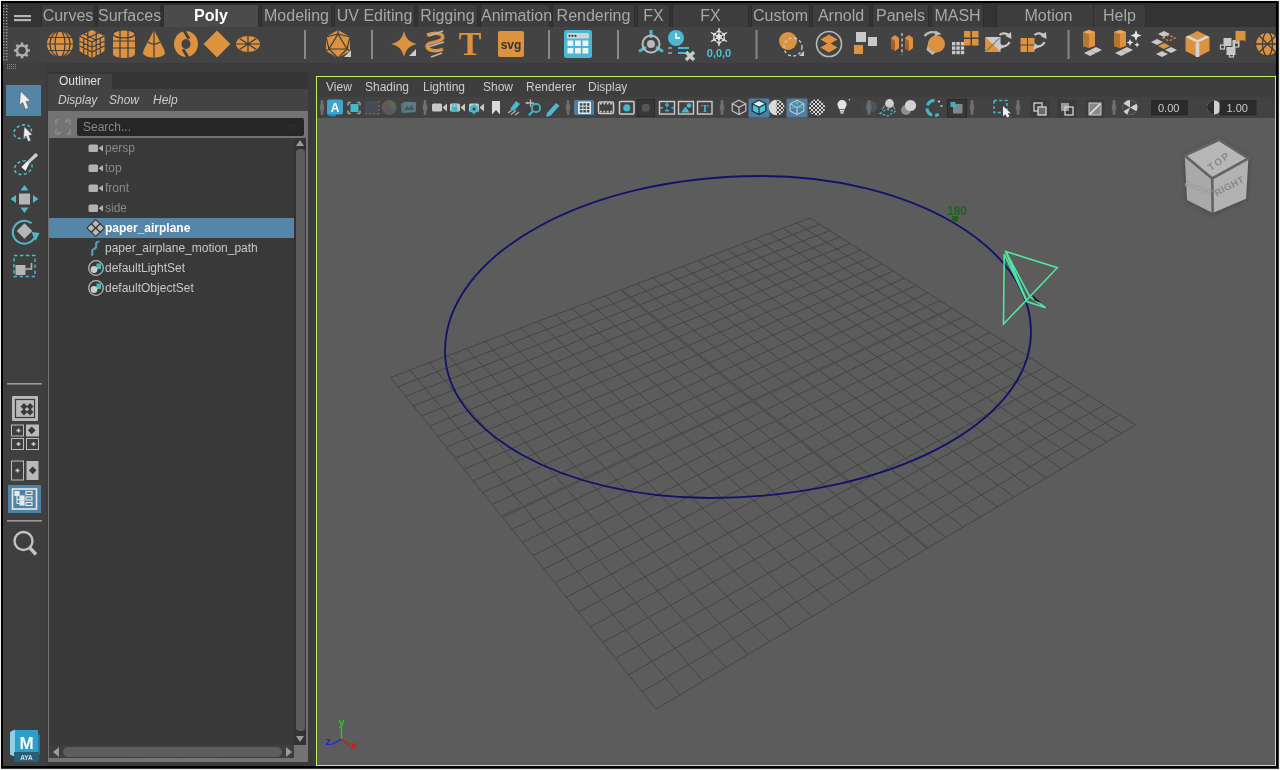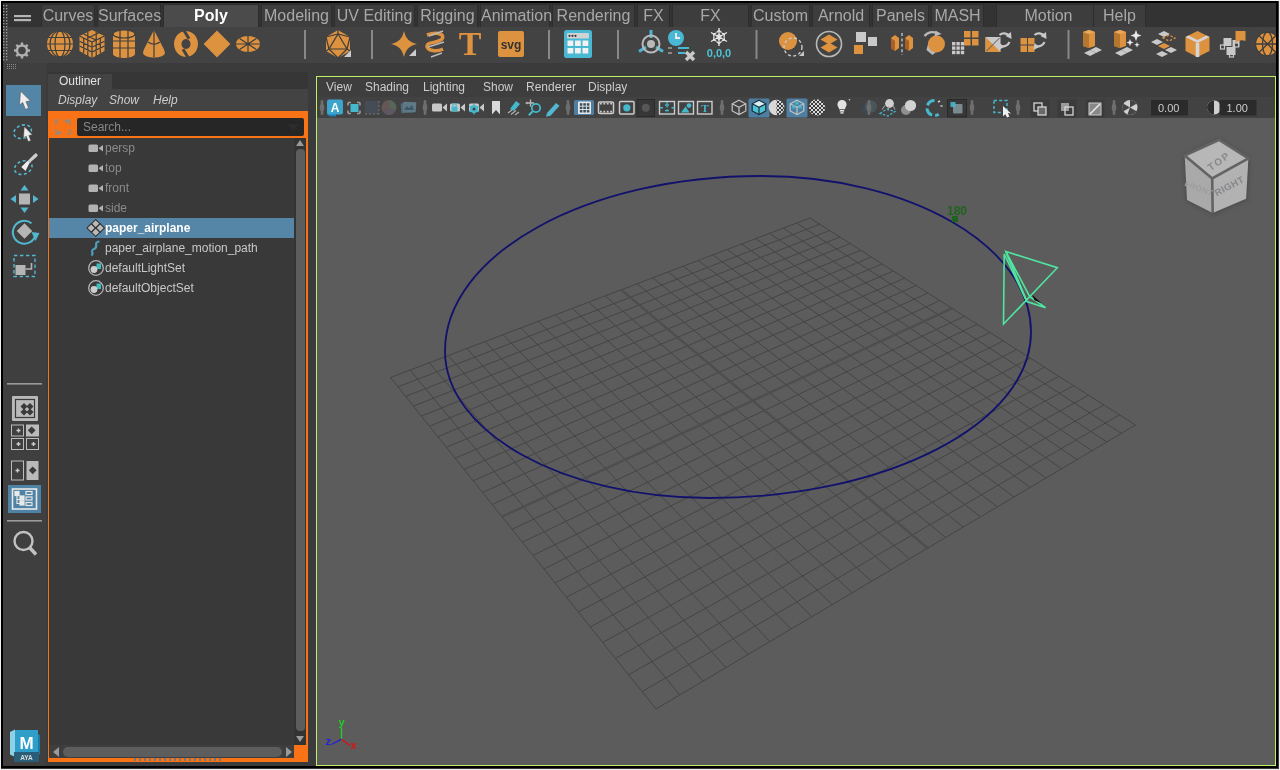--- a/index.html
+++ b/index.html
@@ -6,21 +6,21 @@
  font-family:"Liberation Sans",sans-serif;background:#3b3b3b;}
 .frame{position:absolute;inset:0;border:1px solid #f0f0f0;pointer-events:none;z-index:99;}
 .frame2{position:absolute;left:1px;top:1px;width:1277px;height:767px;border:2px solid #000;pointer-events:none;z-index:99;box-sizing:border-box;}
 .abs{position:absolute;}
 #tabbar{position:absolute;left:3px;top:3px;right:3px;height:24px;background:#333333;}
 .tab{position:absolute;top:1px;height:23px;background:#3d3d3d;border:1px solid #2d2d2d;border-bottom:none;
  color:#a8a8a8;font-size:16px;text-align:center;line-height:22px;box-sizing:border-box;}
 .tab.active{background:#4b4b4b;color:#ffffff;font-weight:bold;}
 #shelf{position:absolute;left:3px;top:27px;width:1274px;height:36px;background:#434343;}
 #toolbox{position:absolute;left:3px;top:63px;width:43px;height:704px;background:#3f3f3f;}
-#outliner{position:absolute;left:48px;top:72px;width:260px;height:690px;background:#f97316;}
+#outliner{position:absolute;left:48px;top:72px;width:260px;height:690px;background:#737373;}
 #ol-head{position:absolute;left:0;top:0;width:100%;height:17px;background:#363636;}
 #ol-tab{position:absolute;left:0;top:2px;width:64px;height:15px;background:#434343;color:#e0e0e0;
  font-size:12px;line-height:15px;text-align:center;}
 #ol-menus{position:absolute;left:0;top:17px;width:100%;height:22px;background:#434343;color:#cccccc;font-size:12px;}
 #ol-menus span{position:absolute;top:4px;font-style:italic;}
 #ol-search{position:absolute;left:29px;top:46px;width:227px;height:18px;background:#262626;border-radius:2px;
  color:#888888;font-size:12px;line-height:18px;padding-left:6px;box-sizing:border-box;}
 #ol-list{position:absolute;left:1px;top:66px;right:14px;bottom:17px;background:#393939;}
 .row{position:absolute;left:0;width:100%;height:20px;font-size:12px;color:#c8c8c8;line-height:20px;}
 .row .txt{position:absolute;left:56px;top:0;}

